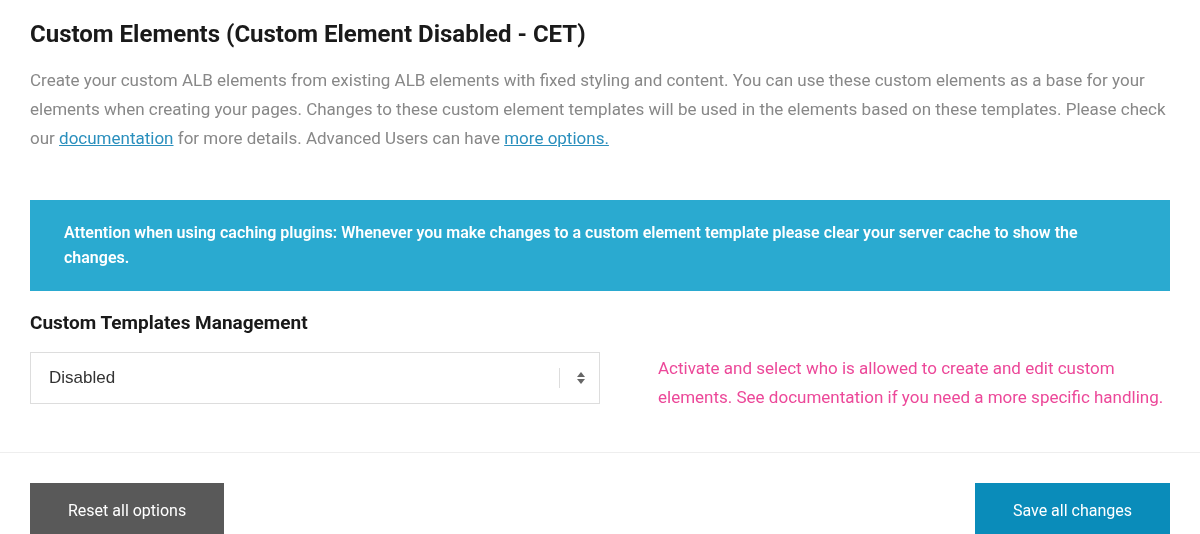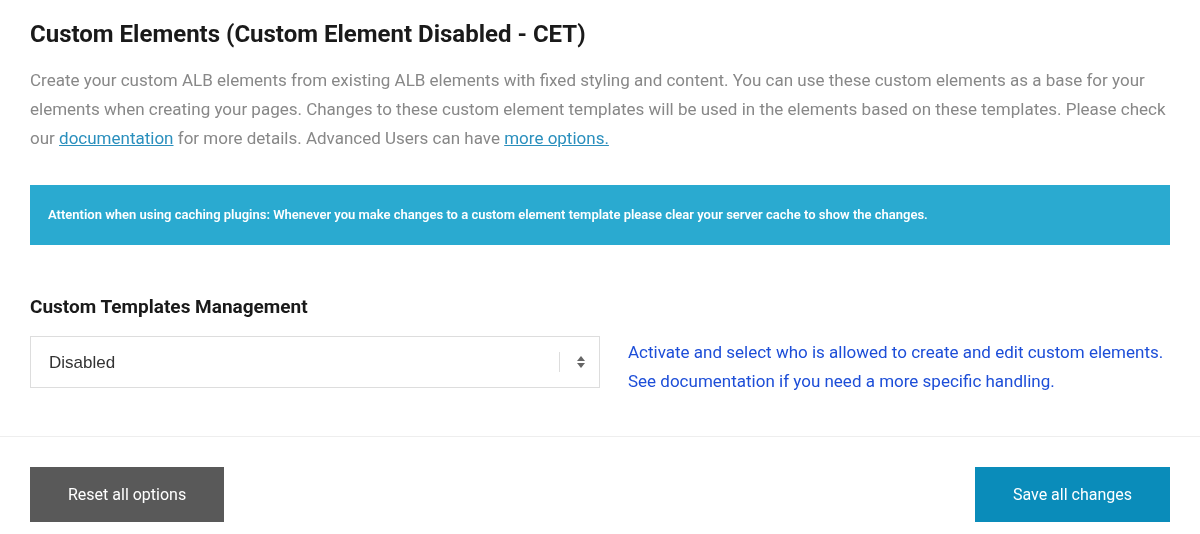--- a/index.html
+++ b/index.html
@@ -16,45 +16,45 @@
     .page-title {
       font-size: 24px;
       font-weight: 700;
       color: #1a1a1a;
       margin-bottom: 18px;
     }
     .description {
       font-size: 17px;
       color: #888;
       line-height: 1.7;
-      margin-bottom: 32px;
+      margin-bottom: 47px;
     }
     .description a {
       color: #2a8fbd;
       text-decoration: underline;
     }
     .alert-box {
       background: #2aaad0;
       color: #fff;
-      padding: 20px 18px;
-      font-size: 13px;
+      padding: 20px 34px;
+      font-size: 16px;
       font-weight: 600;
       line-height: 1.6;
-      margin-bottom: 50px;
+      margin-bottom: 20px;
     }
     .section-title {
       font-size: 19px;
       font-weight: 700;
       color: #1a1a1a;
       margin-bottom: 18px;
     }
     .field-row {
       display: flex;
       align-items: flex-start;
-      gap: 28px;
+      gap: 58px;
       margin-bottom: 40px;
     }
     .select-wrapper {
       position: relative;
       width: 570px;
       flex-shrink: 0;
     }
     .select-field {
       width: 100%;
       height: 52px;
@@ -98,21 +98,21 @@
       right: 40px;
       top: 50%;
       transform: translateY(-50%);
       height: 20px;
       width: 1px;
       background: #ddd;
       pointer-events: none;
     }
     .field-help {
       font-size: 17px;
-      color: #1d4ed8;
+      color: #ec4899;
       line-height: 1.7;
       flex: 1;
       padding-top: 2px;
     }
     .divider {
       border: none;
       border-top: 1px solid #eee;
       margin: 0 -30px 30px -30px;
     }
     .button-row {

